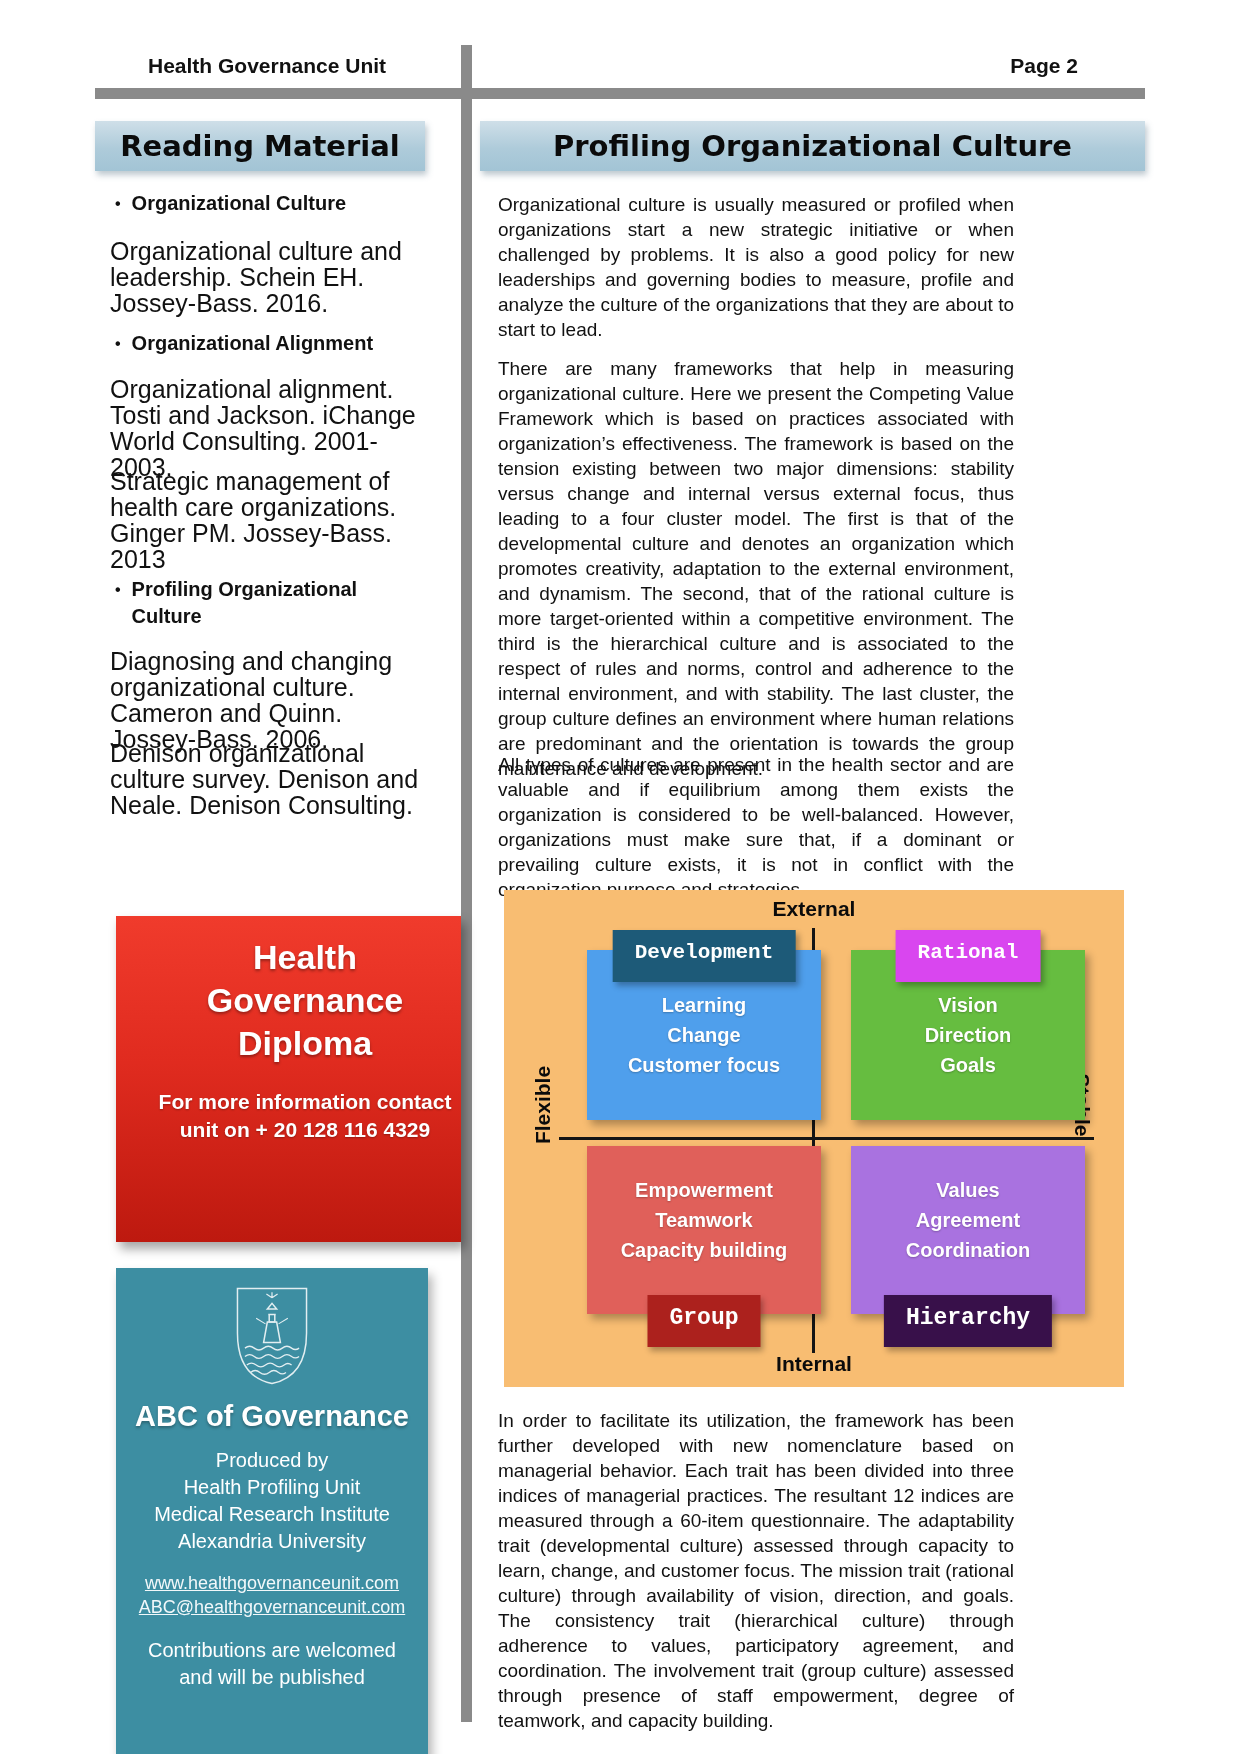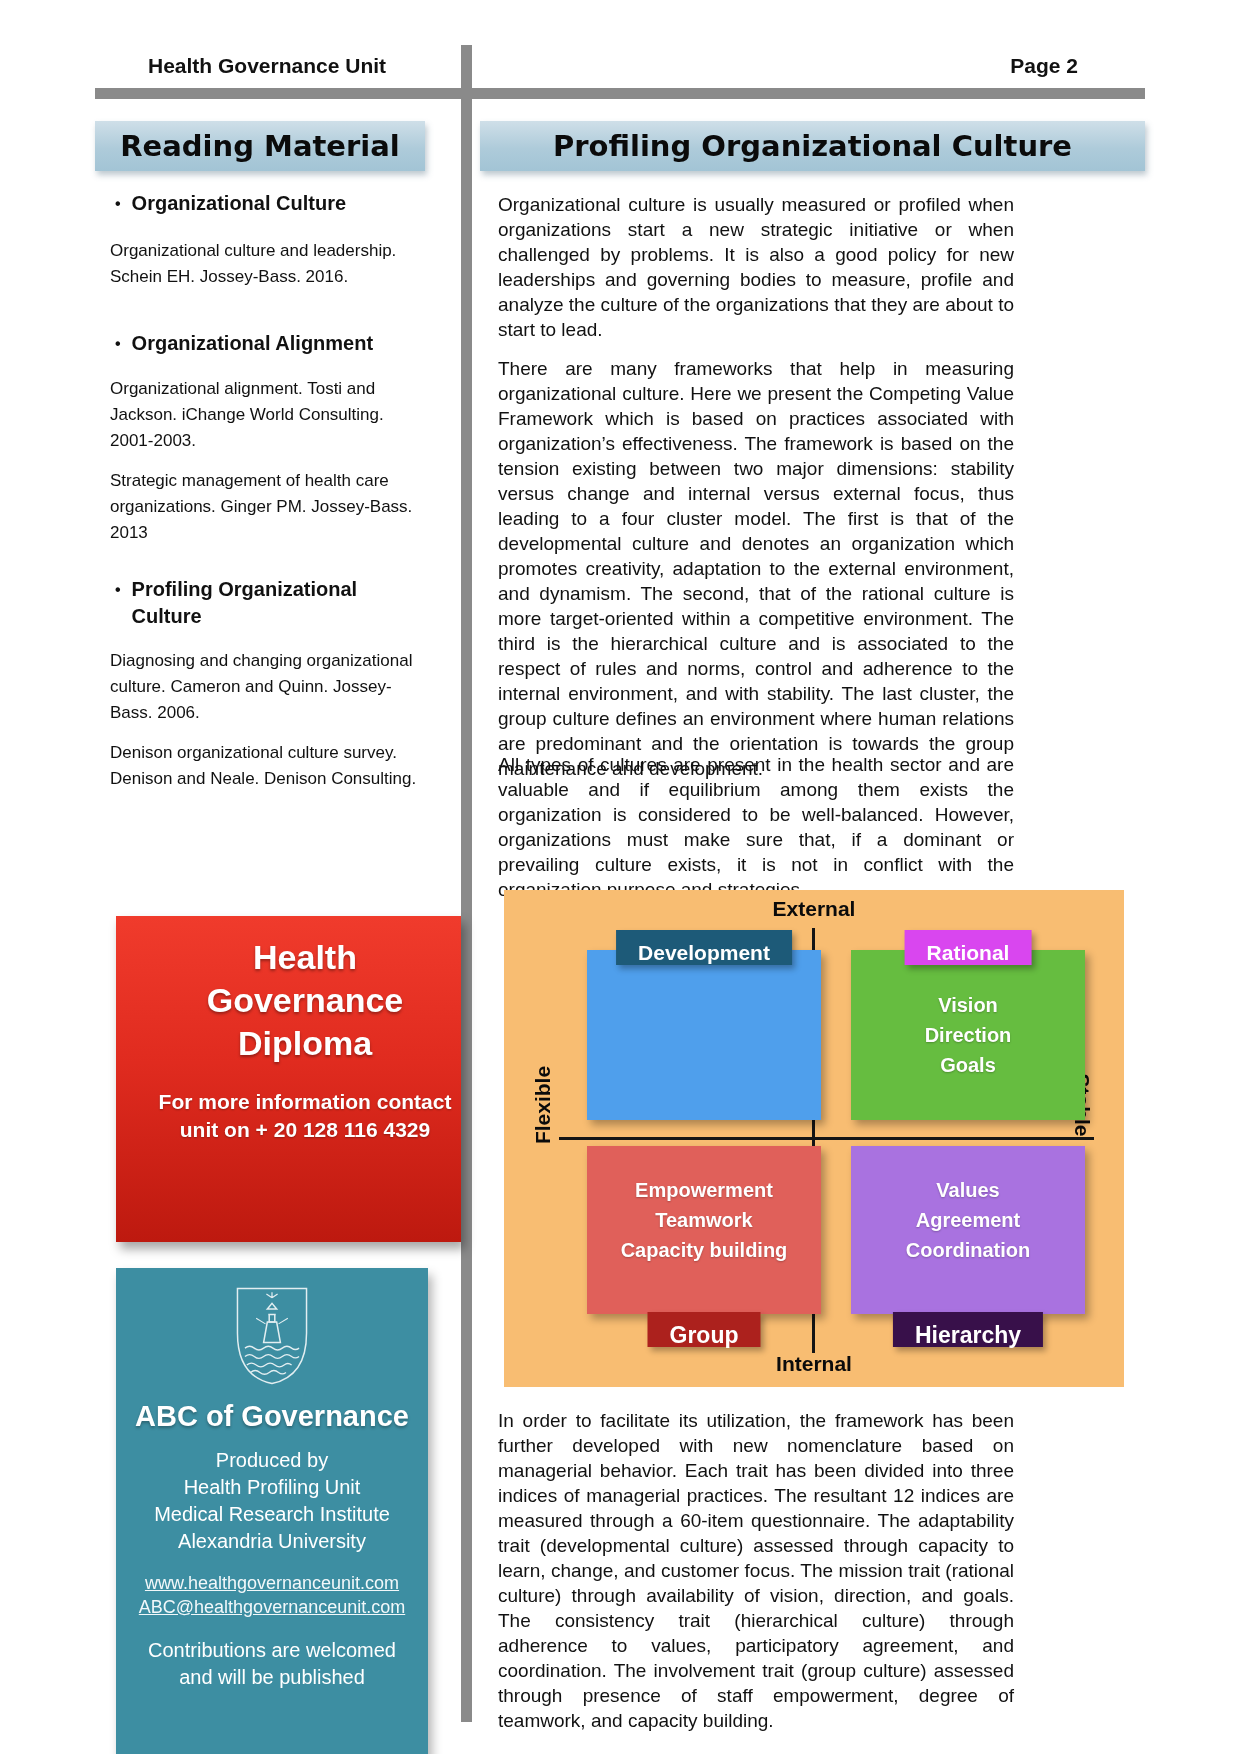--- a/index.html
+++ b/index.html
@@ -19,21 +19,21 @@
   .hbox{
     top:121px;height:50px;line-height:50px;text-align:center;
     background:linear-gradient(180deg,#cfdfe8 0%,#aecbda 55%,#a2c4d5 100%);
     box-shadow:2px 4px 6px rgba(110,135,150,.45);
     font-family:"DejaVu Sans", sans-serif;font-weight:bold;font-size:29px;color:#0b0b0b;
   }
   .hbox.left{left:95px;width:330px;}
   .hbox.right{left:480px;width:665px;}
 
   
-  .sb{left:110px;width:318px;font-size:17px;line-height:26px;}
+  .sb{left:110px;width:318px;font-size:25px;line-height:26px;}
   .sb-bullet{display:flex;font-weight:bold;font-size:20px;line-height:27px;}
   .sb-bullet .dot{margin:0 11px 0 5px;font-size:16px;}
   .pre{white-space:pre-line;}
 
   
   .diploma{
     left:116px;top:916px;width:312px;height:326px;
     background:linear-gradient(180deg,#f03b2c 0%,#e02b1f 45%,#bd190f 100%);
     box-shadow:4px 7px 10px rgba(0,0,0,.35);
     color:#fff;text-align:center;padding-left:33px;
@@ -71,23 +71,24 @@
   .card{position:absolute;width:234px;height:170px;box-shadow:4px 5px 8px rgba(0,0,0,.3);}
   .card .items{
     position:absolute;left:0;right:0;top:50%;transform:translateY(-50%);
     text-align:center;color:#fff;font-weight:bold;font-size:20px;line-height:30px;
     white-space:pre-line;text-shadow:0 1px 2px rgba(0,0,0,.25);
   }
   .card.bottom{top:256px;height:168px;}
   .card.bottom .items{top:44%;}
   .tag{
     position:absolute;left:50%;transform:translateX(-50%);
-    height:35px;line-height:46px;padding:0 22px;white-space:nowrap;
+    height:52px;line-height:46px;padding:0 22px;white-space:nowrap;
     color:#fff;font-weight:bold;font-size:21px;text-align:center;
     box-shadow:3px 4px 6px rgba(0,0,0,.3);
+    font-family:Liberation Mono, monospace;
   }
   .card.top .tag{top:-20px;}
   .card.bottom .tag{bottom:-33px;}
   .dev{left:83px;top:60px;background:#4f9fec;}
   .dev .tag{background:#1d5a78;}
   .rat{left:347px;top:60px;background:#66bd40;}
   .rat .tag{background:#d946ef;}
   .grp{left:83px;background:#e0605a;}
   .grp .tag{background:#ac211d;font-size:23px;}
   .hie{left:347px;background:#a972e0;}
@@ -168,20 +169,23 @@
 <div class="abs diagram">
   <div class="ax-v"></div>
   <div class="ax-h"></div>
   <div class="dlab top">External</div>
   <div class="dlab bot">Internal</div>
   <div class="dlab lft">Flexible</div>
   <div class="dlab rgt">Stable</div>
 
   <div class="card top dev">
     <div class="tag">Development</div>
+    <div class="items">Learning
+Change
+Customer focus</div>
   </div>
   <div class="card top rat">
     <div class="tag">Rational</div>
     <div class="items">Vision
 Direction
 Goals</div>
   </div>
   <div class="card bottom grp">
     <div class="items">Empowerment
 Teamwork

